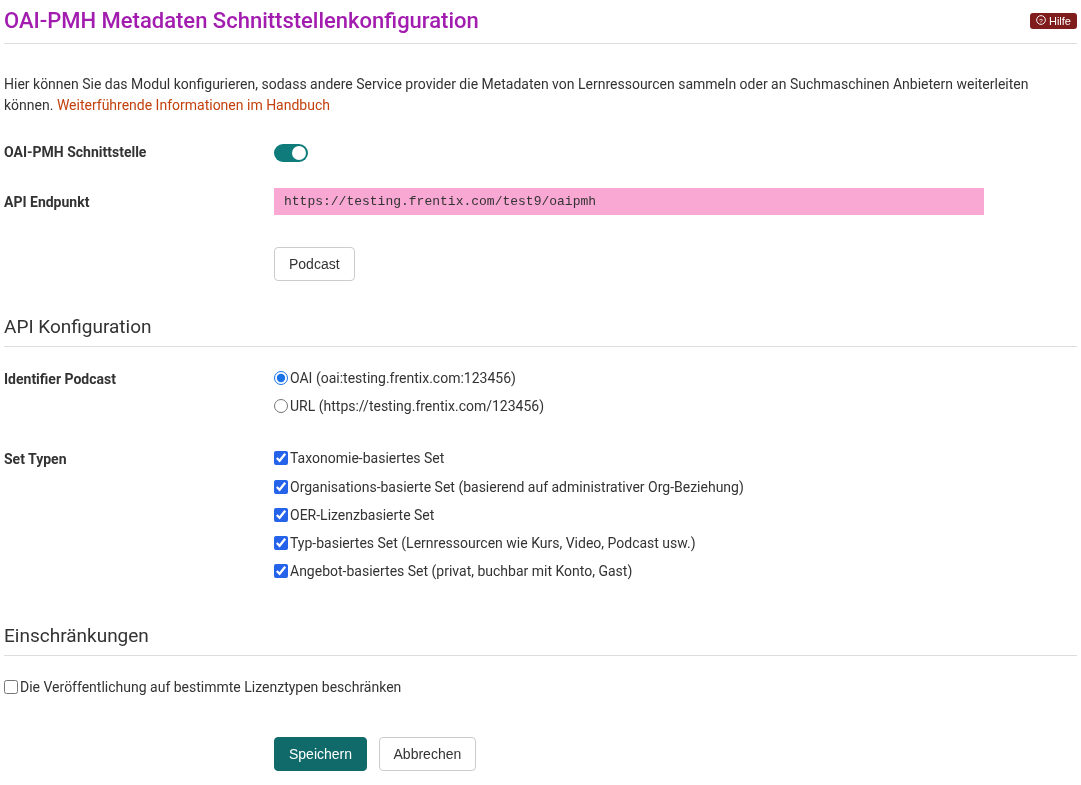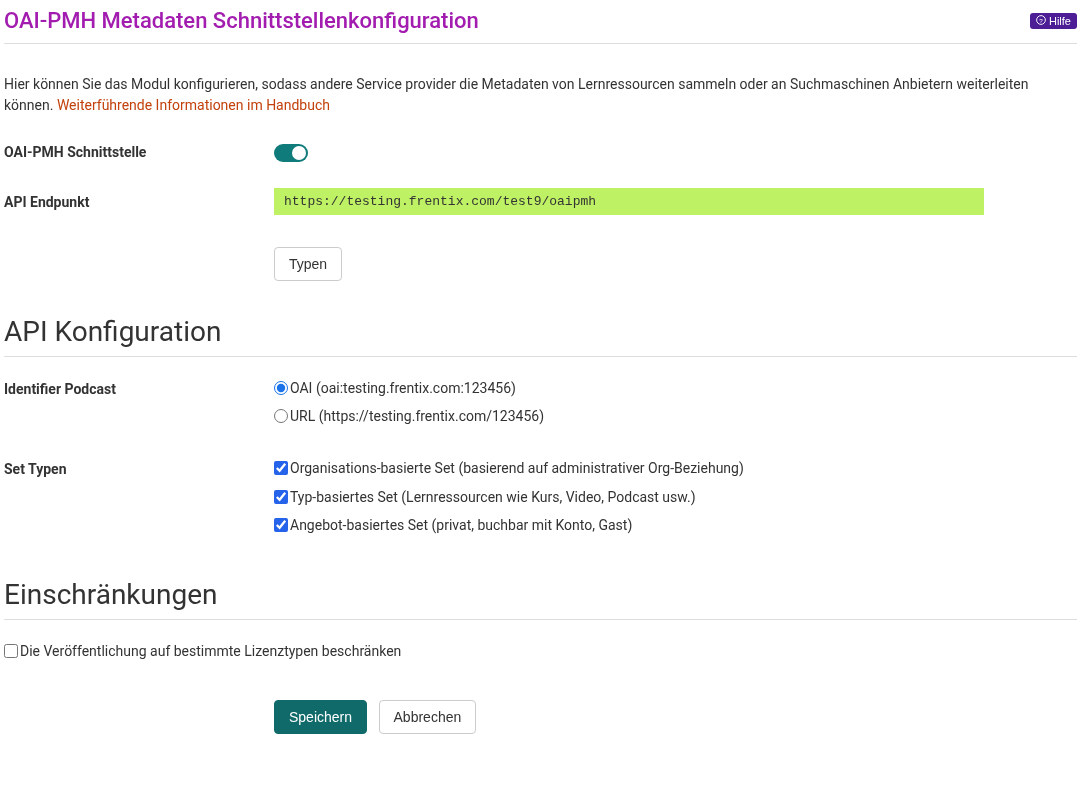--- a/index.html
+++ b/index.html
@@ -18,21 +18,21 @@
     border-bottom: 1px solid #ddd;
     padding-bottom: 10px;
     margin-bottom: 22px;
   }
   h1 {
     font-size: 22px;
     font-weight: 500;
     color: #a21caf;
   }
   .help-btn {
-    background: #4c1d95;
+    background: #7f1d1d;
     color: #fff;
     border: none;
     border-radius: 3px;
     padding: 2px 6px;
     font-size: 11px;
     display: inline-flex;
     align-items: center;
     gap: 3px;
     cursor: pointer;
   }
@@ -69,21 +69,21 @@
     top: 2px;
   }
   .toggle-knob {
     position: absolute;
     width: 14px; height: 14px;
     background: #fff;
     border-radius: 50%;
     top: 2px; right: 2px;
   }
   .endpoint-box {
-    background: #bef264;
+    background: #f9a8d4;
     font-family: "Courier New", monospace;
     font-size: 13px;
     padding: 6px 10px;
     width: 710px;
     color: #333;
   }
   .btn {
     display: inline-block;
     padding: 8px 14px;
     border: 1px solid #ccc;
@@ -93,21 +93,21 @@
     cursor: pointer;
     color: #333;
   }
   .btn-primary {
     background: #106a6a;
     color: #fff;
     border-color: #106a6a;
   }
   .test-btn-row { margin-top: 32px; }
   h2 {
-    font-size: 28px;
+    font-size: 19px;
     font-weight: 400;
     color: #333;
     border-bottom: 1px solid #ddd;
     padding-bottom: 8px;
     margin-top: 34px;
     margin-bottom: 22px;
   }
   .option-item {
     display: flex;
     align-items: center;
@@ -153,21 +153,21 @@
       <div class="toggle-knob"></div>
     </div>
   </div>
 </div>
 
 <div class="form-row" style="margin-top:28px;">
   <div class="form-label" style="padding-top:6px;">API Endpunkt</div>
   <div class="form-control-wrap">
     <div class="endpoint-box">https://testing.frentix.com/test9/oaipmh</div>
     <div class="test-btn-row">
-      <button class="btn">Typen</button>
+      <button class="btn">Podcast</button>
     </div>
   </div>
 </div>
 
 <h2>API Konfiguration</h2>
 
 <div class="form-row">
   <div class="form-label">Identifier Podcast</div>
   <div class="form-control-wrap">
     <div class="option-item">
@@ -179,21 +179,29 @@
       <label>URL (https://testing.frentix.com/123456)</label>
     </div>
   </div>
 </div>
 
 <div class="form-row" style="margin-top:24px;">
   <div class="form-label">Set Typen</div>
   <div class="form-control-wrap">
     <div class="option-item">
       <input type="checkbox" checked="" style="">
+      <label>Taxonomie-basiertes Set</label>
+    </div>
+    <div class="option-item">
+      <input type="checkbox" checked="" style="">
       <label>Organisations-basierte Set (basierend auf administrativer Org-Beziehung)</label>
+    </div>
+    <div class="option-item">
+      <input type="checkbox" checked="" style="">
+      <label>OER-Lizenzbasierte Set</label>
     </div>
     <div class="option-item">
       <input type="checkbox" checked="" style="">
       <label>Typ-basiertes Set (Lernressourcen wie Kurs, Video, Podcast usw.)</label>
     </div>
     <div class="option-item">
       <input type="checkbox" checked="" style="">
       <label>Angebot-basiertes Set (privat, buchbar mit Konto, Gast)</label>
     </div>
   </div>

